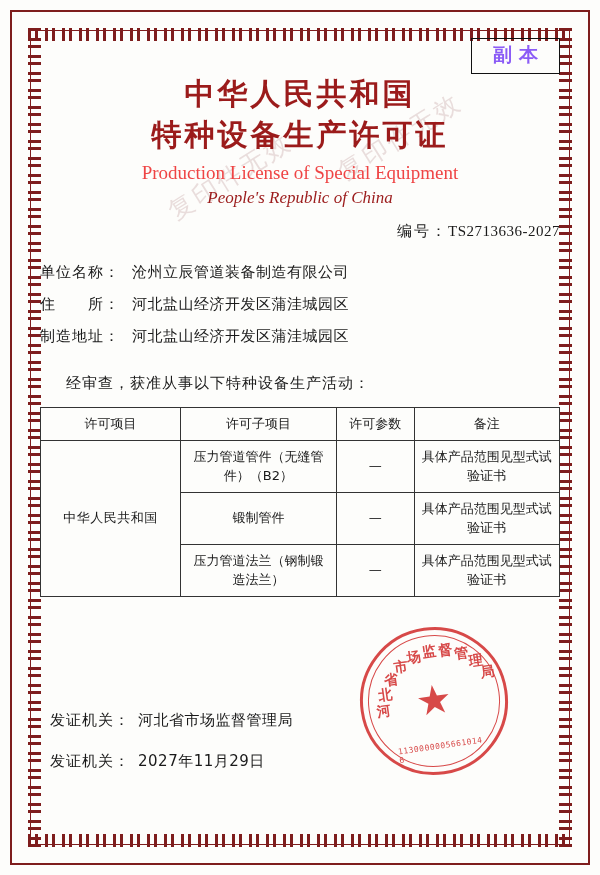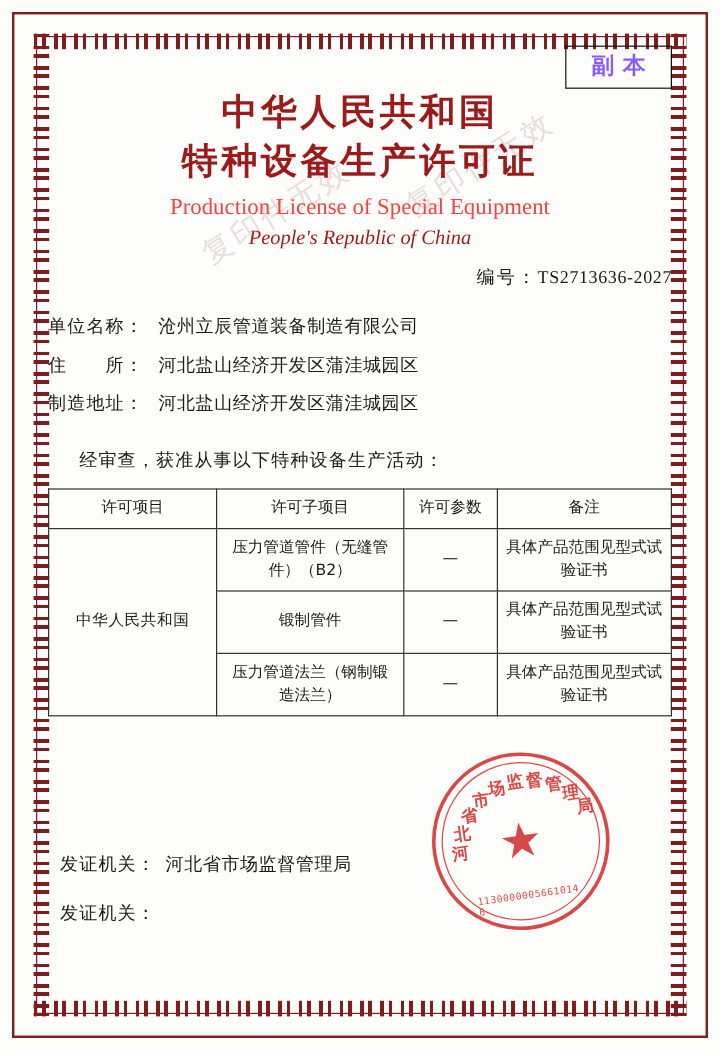--- a/index.html
+++ b/index.html
@@ -328,20 +328,21 @@
       </tbody>
     </table>
 
     <div class="footer">
       <div class="field-row">
         <div class="field-label">发证机关：</div>
         <div class="field-value">河北省市场监督管理局</div>
       </div>
       <div class="field-row">
         <div class="field-label">发证机关：</div>
+        <div class="field-value">2027年11月29日</div>
       </div>
     </div>
 
     <div class="seal">
       <div class="seal-inner"></div>
       <div class="seal-text">
         <span style="transform:rotate(-78deg) translate(-50%,-58px) rotate(78deg);">河</span>
         <span style="transform:rotate(-62deg) translate(-50%,-58px) rotate(62deg);">北</span>
         <span style="transform:rotate(-46deg) translate(-50%,-58px) rotate(46deg);">省</span>
         <span style="transform:rotate(-30deg) translate(-50%,-58px) rotate(30deg);">市</span>

